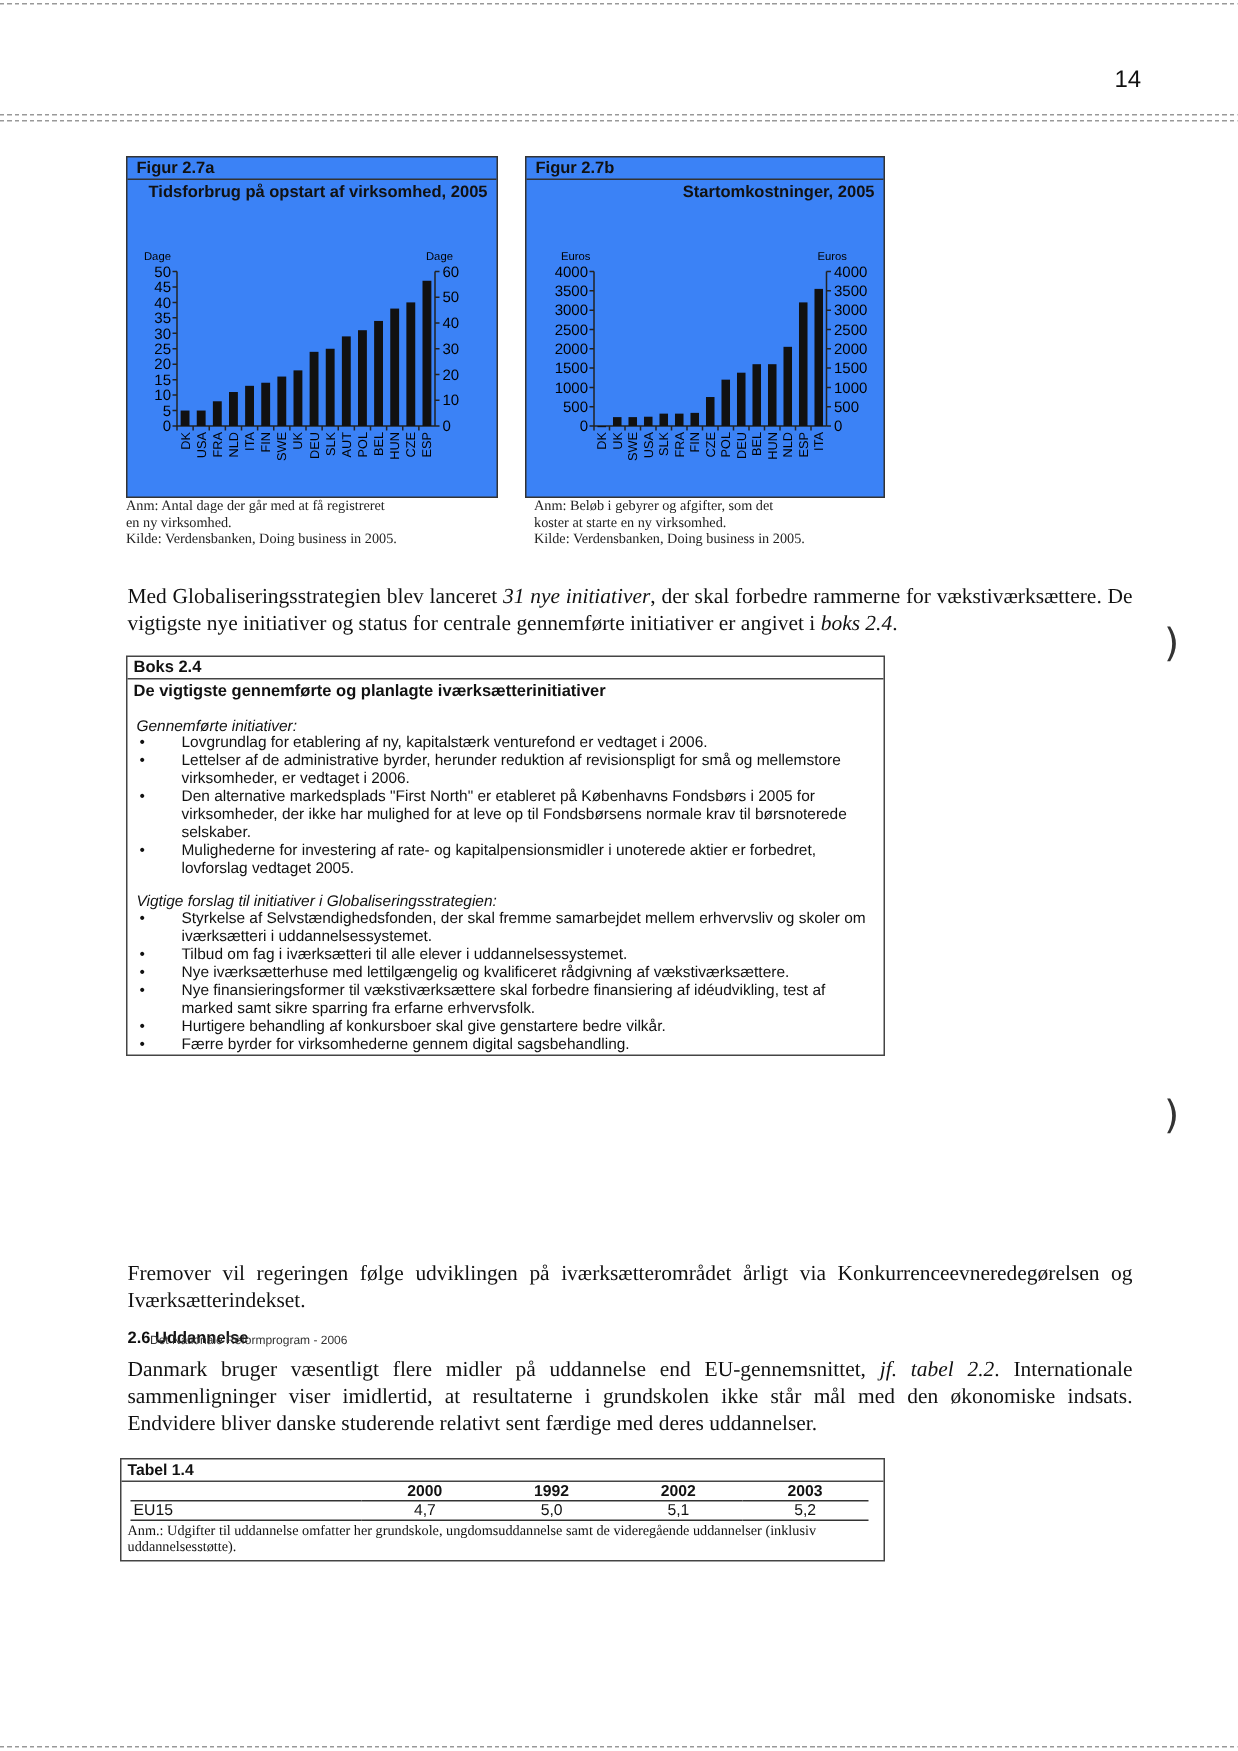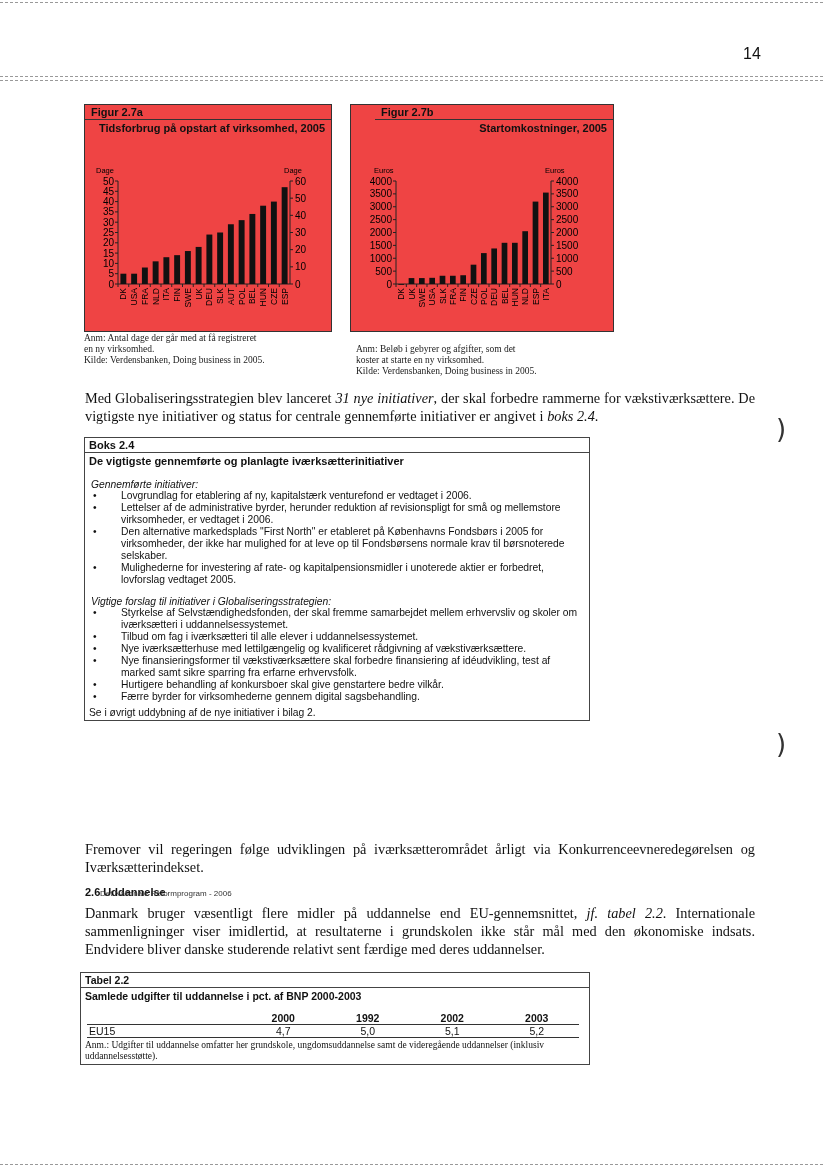--- a/index.html
+++ b/index.html
@@ -1,19 +1,19 @@
 <!DOCTYPE html>
 <html><head>
 <meta charset="utf-8">
 <style>
   html, body { margin:0; padding:0; background:#fff; }
   body { width:825px; height:1167px; position:relative; overflow:hidden; color:#111; font-family:"Liberation Serif", serif; }
   .hdr-line { position:absolute; left:0; width:825px; height:1px; background:repeating-linear-gradient(90deg,#999 0 3px,transparent 3px 5px); }
   .pagenum { position:absolute; left:743px; top:45px; font-family:"Liberation Sans", sans-serif; font-size:16px; }
-  .figbox { position:absolute; border:1px solid #333; background:#ef4444; }
+  .figbox { position:absolute; border:1px solid #333; background:#3b82f6; }
   .figbox .fighead { font-family:"Liberation Sans", sans-serif; font-weight:bold; font-size:11px; padding:1px 6px; border-bottom:1px solid #333; }
   .figbox .figtitle { font-family:"Liberation Sans", sans-serif; font-weight:bold; font-size:11px; padding:2px 6px; line-height:13px;text-align:right; }
   .note { position:absolute; font-size:9.5px; line-height:11px; color:#222; }
   .para { position:absolute; left:85px; width:670px; font-size:14.3px; line-height:18px; text-align:justify; }
   .para i { font-style:italic; }
   .box { position:absolute; left:84px; width:504px; border:1px solid #444; font-family:"Liberation Sans", sans-serif; font-size:10.3px; }
   .box .bhead { font-weight:bold; font-size:11px; padding:1px 4px; border-bottom:1px solid #444; }
   .box .btitle { font-weight:bold; font-size:11px; padding:2px 4px 10px 4px; }
   .box .sub { font-style:italic; padding:0 6px; margin-top:2px; }
   .box ul { list-style:none; margin:0; padding:0 6px; }
@@ -135,21 +135,21 @@
       <line x1="194.25" y1="135" x2="194.25" y2="138" stroke="#222"></line>
       <text x="0" y="0" font-size="8.5" text-anchor="end" transform="translate(202.625,139) rotate(-90)">ESP</text>
     </svg>
 </div>
 <div class="note" style="left:84px; top:333px;">
   <div>Anm: Antal dage der går med at få registreret</div>
   <div>en ny virksomhed.</div>
   <div>Kilde: Verdensbanken, Doing business in 2005.</div>
 </div>
 
-<div class="figbox" style="left:350px; top:104px; width:238px; height:226px;padding-left:24px;">
+<div class="figbox" style="left:350px; top:104px; width:238px; height:226px;">
   <div class="fighead">Figur 2.7b</div>
   <div class="figtitle">Startomkostninger, 2005</div>
   <svg id="chartB" width="238" height="180" style="position:absolute; left:0; top:44px;">
       <text x="23" y="24" font-size="7.5">Euros</text>
       <text x="194" y="24" font-size="7.5">Euros</text>
       <line x1="45" y1="32" x2="45" y2="135" stroke="#222" stroke-width="1"></line>
       <line x1="200" y1="32" x2="200" y2="135" stroke="#222" stroke-width="1"></line>
       <line x1="45" y1="135" x2="200" y2="135" stroke="#222" stroke-width="1"></line>
       <line x1="42" y1="135" x2="45" y2="135" stroke="#222"></line>
       <text x="41" y="138.5" font-size="10" text-anchor="end">0</text>
@@ -227,21 +227,21 @@
       <line x1="169" y1="135" x2="169" y2="138" stroke="#222"></line>
       <text x="0" y="0" font-size="8.5" text-anchor="end" transform="translate(177.16666666666669,139) rotate(-90)">NLD</text>
       <rect x="181.65833333333333" y="52.599999999999994" width="5.6833333333333345" height="82.4" fill="#111"></rect>
       <line x1="179.33333333333334" y1="135" x2="179.33333333333334" y2="138" stroke="#222"></line>
       <text x="0" y="0" font-size="8.5" text-anchor="end" transform="translate(187.5,139) rotate(-90)">ESP</text>
       <rect x="191.99166666666667" y="43.587500000000006" width="5.6833333333333345" height="91.4125" fill="#111"></rect>
       <line x1="189.66666666666669" y1="135" x2="189.66666666666669" y2="138" stroke="#222"></line>
       <text x="0" y="0" font-size="8.5" text-anchor="end" transform="translate(197.83333333333334,139) rotate(-90)">ITA</text>
     </svg>
 </div>
-<div class="note" style="left:356px; top:344px;">
+<div class="note" style="left:356px; top:333px;">
   <div>Anm: Beløb i gebyrer og afgifter, som det</div>
   <div>koster at starte en ny virksomhed.</div>
   <div>Kilde: Verdensbanken, Doing business in 2005.</div>
 </div>
 
 <div class="para" style="top:389px;">
   <span>Med Globaliseringsstrategien blev lanceret </span><i>31 nye initiativer</i><span>, der skal forbedre rammerne for vækstiværksættere. De vigtigste nye initiativer og status for centrale gennemførte initiativer er angivet i </span><i>boks 2.4</i><span>.</span>
 </div>
 
 <div class="box" style="top:437px;">
@@ -256,38 +256,36 @@
   </ul>
   <div class="sub" style="margin-top:10px;">Vigtige forslag til initiativer i Globaliseringsstrategien:</div>
   <ul>
     <li>Styrkelse af Selvstændighedsfonden, der skal fremme samarbejdet mellem erhvervsliv og skoler om iværksætteri i uddannelsessystemet.</li>
     <li>Tilbud om fag i iværksætteri til alle elever i uddannelsessystemet.</li>
     <li>Nye iværksætterhuse med lettilgængelig og kvalificeret rådgivning af vækstiværksættere.</li>
     <li>Nye finansieringsformer til vækstiværksættere skal forbedre finansiering af idéudvikling, test af marked samt sikre sparring fra erfarne erhvervsfolk.</li>
     <li>Hurtigere behandling af konkursboer skal give genstartere bedre vilkår.</li>
     <li>Færre byrder for virksomhederne gennem digital sagsbehandling.</li>
   </ul>
-  <div class="foot">Se i øvrigt uddybning af de nye initiativer i bilag 2.</div>
 </div>
 
 <div class="paren" style="left:776px; top:414px;">)</div>
 <div class="paren" style="left:776px; top:729px;">)</div>
 
 <div class="para" style="top:840px;">Fremover vil regeringen følge udviklingen på iværksætterområdet årligt via Konkurrenceevneredegørelsen og Iværksætterindekset.</div>
 
 <div class="h2">2.6 Uddannelse</div>
 <div class="footer-overlay">Det Nationale Reformprogram - 2006</div>
 
 <div class="para" style="top:904px;">
   <span>Danmark bruger væsentligt flere midler på uddannelse end EU-gennemsnittet, </span><i>jf. tabel 2.2</i><span>. Internationale sammenligninger viser imidlertid, at resultaterne i grundskolen ikke står mål med den økonomiske indsats. Endvidere bliver danske studerende relativt sent færdige med deres uddannelser.</span>
 </div>
 
 <div class="tbl">
-  <div class="thead">Tabel 2.2</div>
-  <div class="ttitle">Samlede udgifter til uddannelse i pct. af BNP 2000-2003</div>
+  <div class="thead">Tabel 1.4</div>
   <table>
     <thead>
       <tr>
         <th></th>
         <th>2000</th>
         <th>1992</th>
         <th>2002</th>
         <th>2003</th>
       </tr>
     </thead>

